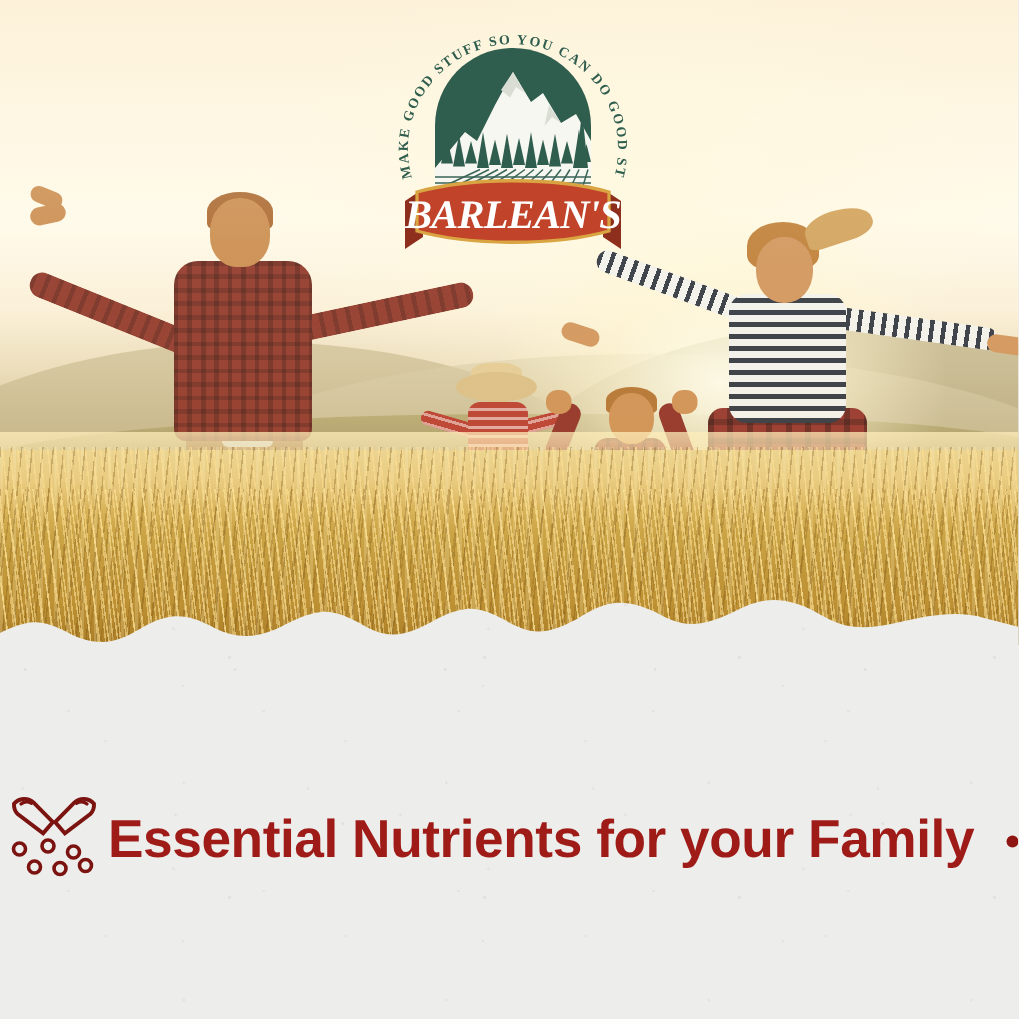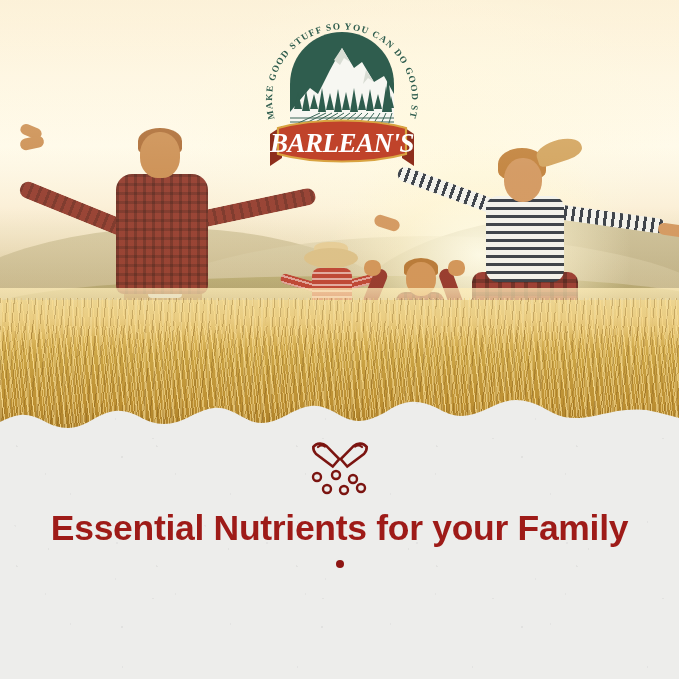--- a/index.html
+++ b/index.html
@@ -172,21 +172,21 @@
       radial-gradient(circle at 8% 92%, rgba(150,150,150,.18) 0 1px, transparent 1px),
       radial-gradient(circle at 35% 95%, rgba(140,140,140,.18) 0 1px, transparent 1px),
       radial-gradient(circle at 55% 62%, rgba(150,150,150,.2) 0 1px, transparent 1px),
       radial-gradient(circle at 70% 60%, rgba(140,140,140,.2) 0 1px, transparent 1px);
     background-size:140px 120px,180px 150px,160px 130px,200px 170px,150px 140px,170px 160px,190px 180px,130px 120px,210px 160px,175px 145px;
   }
 
   
   #content{
     position:absolute;left:0;top:430px;width:679px;height:249px;
-    display:flex;flex-direction:column;align-items:center;
+    display:flex;flex-direction:row;align-items:center;
   }
   #pillIcon{margin-top:8px;}
   #headline{
     margin-top:10px;
     font-size:35.5px;
     font-weight:bold;
     color:#9E1B18;
     letter-spacing:-.3px;
     white-space:nowrap;
     line-height:1.05;

